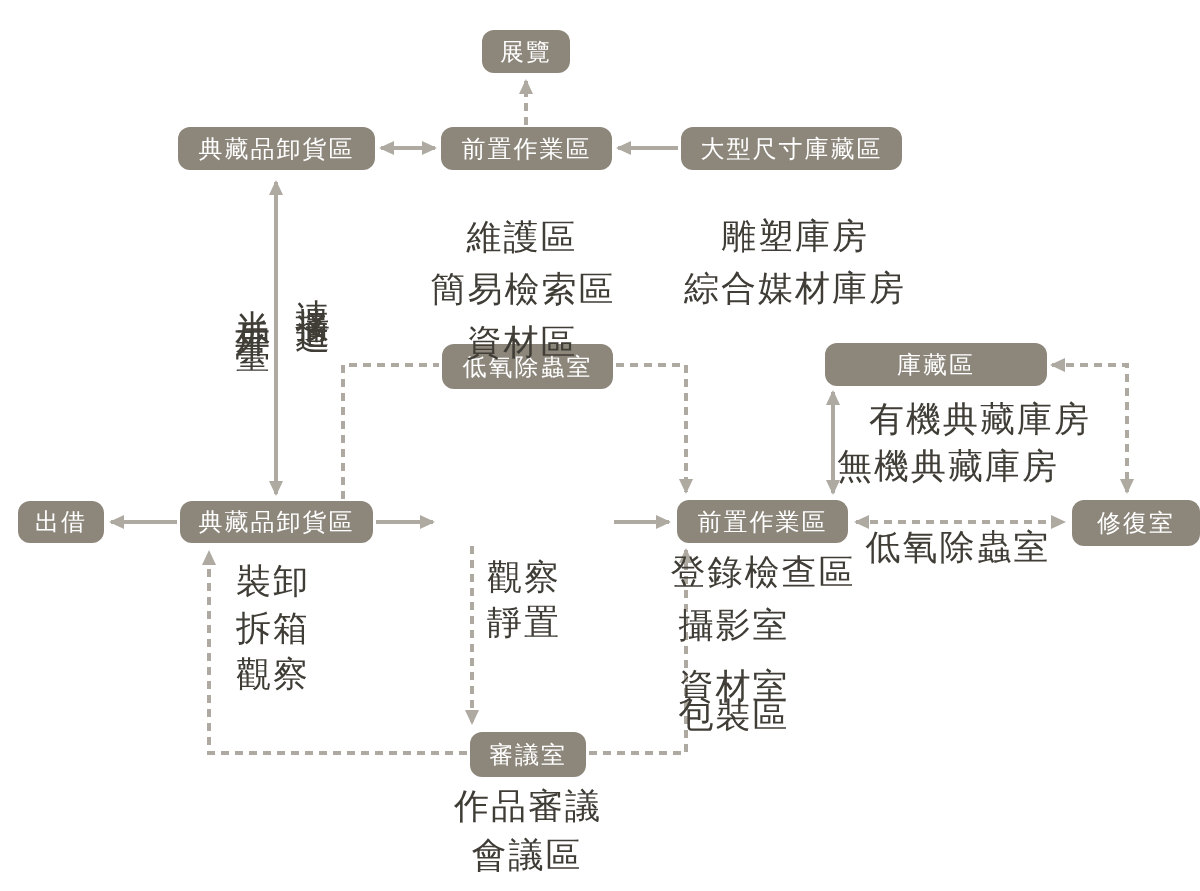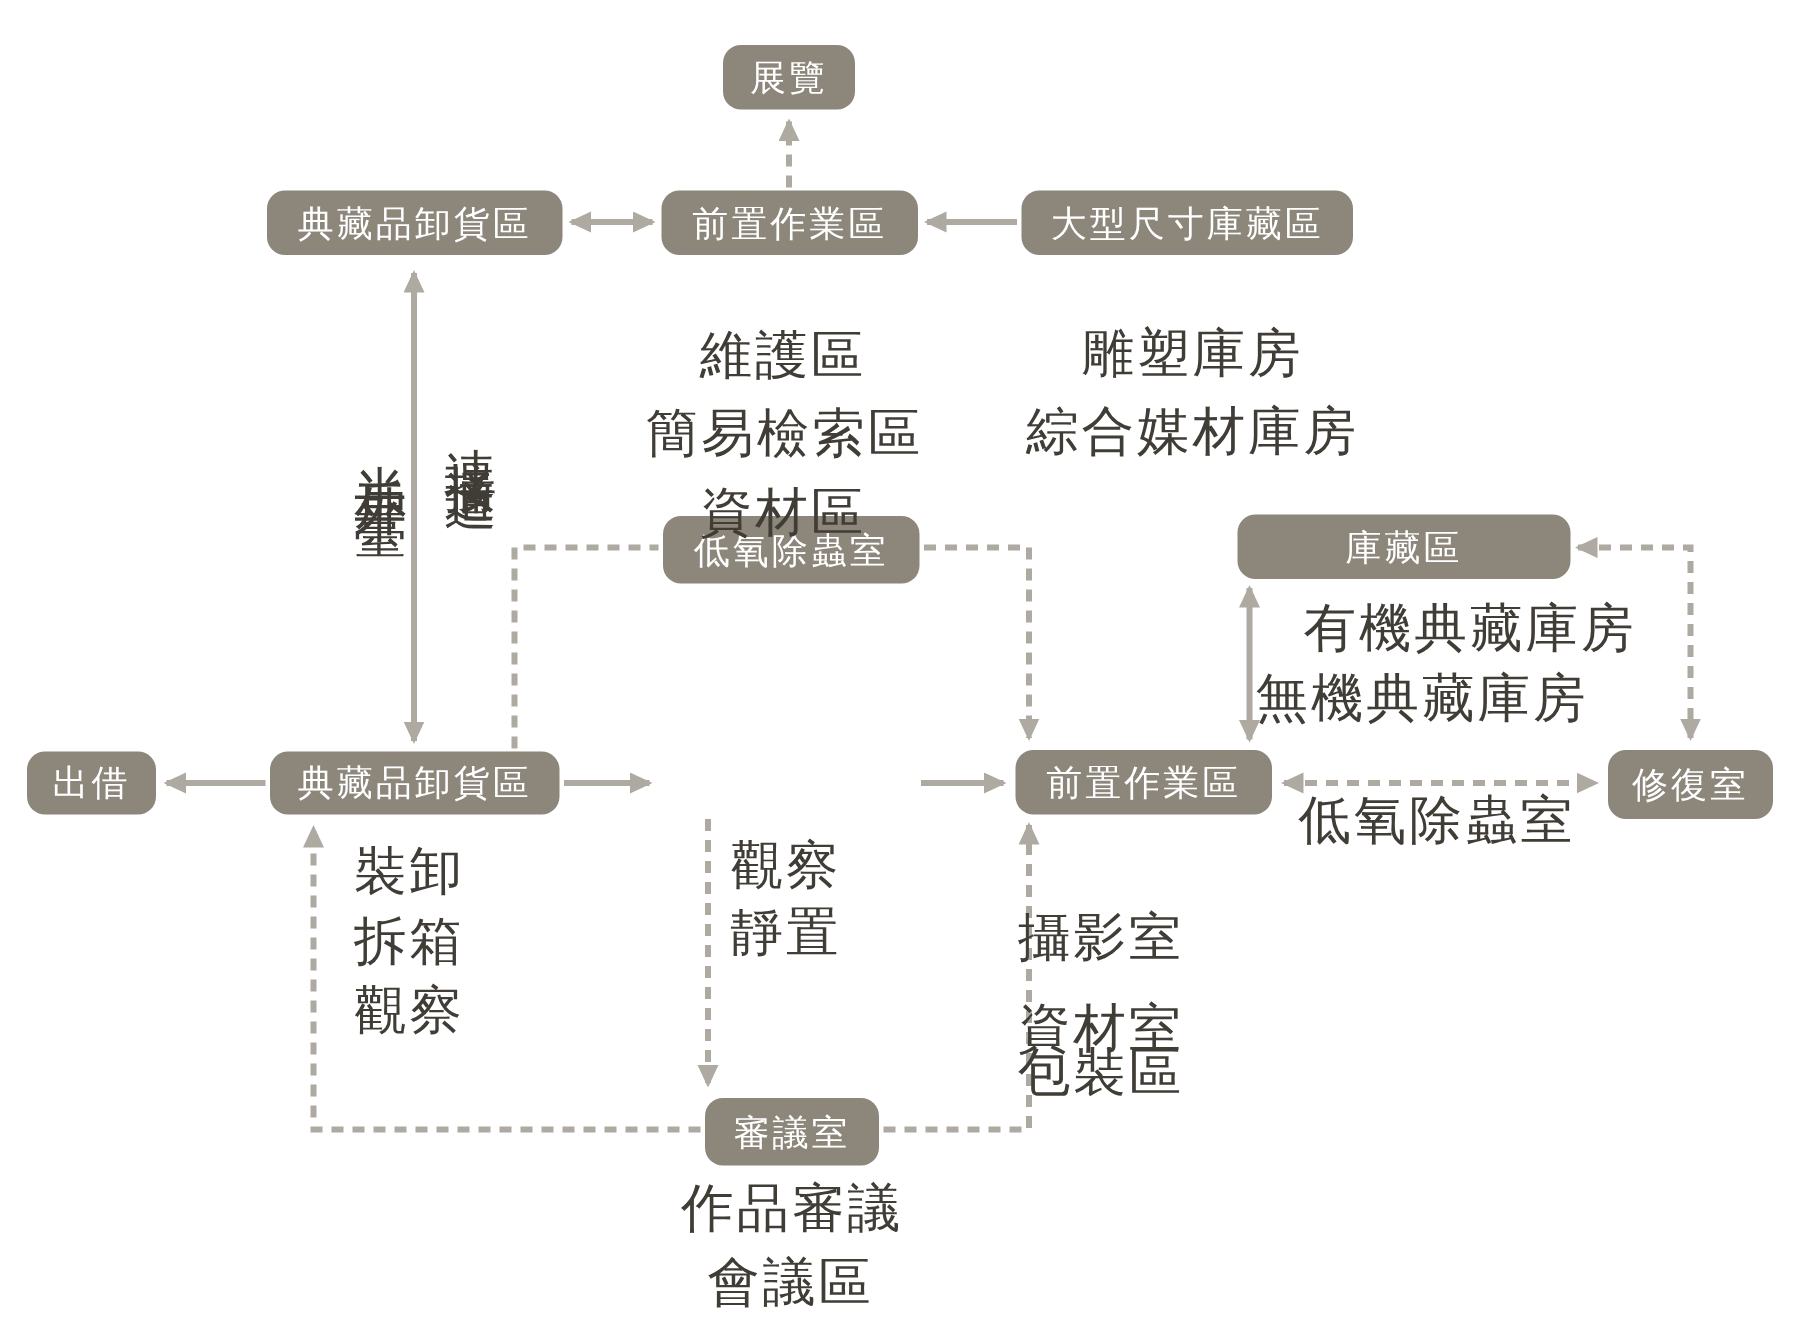--- a/index.html
+++ b/index.html
@@ -53,35 +53,36 @@
 
 <div class="node" style="left: 482px; top: 30px; width: 88px; height: 43px;">展覽</div>
     <div class="node" style="left: 178px; top: 127px; width: 197px; height: 43px;">典藏品卸貨區</div>
     <div class="node" style="left: 441px; top: 127px; width: 171px; height: 43px;">前置作業區</div>
     <div class="node" style="left: 681px; top: 127px; width: 221px; height: 43px;">大型尺寸庫藏區</div>
     <div class="node" style="left: 442px; top: 344px; width: 171px; height: 45px;">低氧除蟲室</div>
     <div class="node" style="left: 825px; top: 343px; width: 222px; height: 43px;">庫藏區</div>
     <div class="node" style="left: 18px; top: 501px; width: 86px; height: 42px;">出借</div>
     <div class="node" style="left: 180px; top: 501px; width: 193px; height: 42px;">典藏品卸貨區</div>
     <div class="node" style="left: 677px; top: 500px; width: 171px; height: 43px;">前置作業區</div>
-    <div class="node" style="left: 1072px; top: 500px; width: 110px; height: 46px; text-align: center;">修復室</div>
+    <div class="node" style="left: 1072px; top: 500px; width: 128px; height: 46px; text-align: center;">修復室</div>
     <div class="node" style="left: 470px; top: 732px; width: 116px; height: 45px;">審議室</div>
     <div class="flabel" style="left: 522px; top: 237px;">維護區</div>
     <div class="flabel" style="left: 523px; top: 289px;">簡易檢索區</div>
     <div class="flabel" style="left: 522px; top: 342px;">資材區</div>
     <div class="flabel" style="left: 795px; top: 236px;">雕塑庫房</div>
     <div class="flabel" style="left: 795px; top: 288px;">綜合媒材庫房</div>
     <div class="flabel" style="left: 980px; top: 419px;">有機典藏庫房</div>
     <div class="flabel" style="left: 948px; top: 466px;">無機典藏庫房</div>
     <div class="flabel" style="left: 958px; top: 547px;">低氧除蟲室</div>
     <div class="flabel" style="left: 273px; top: 581px;">裝卸</div>
     <div class="flabel" style="left: 273px; top: 628px;">拆箱</div>
     <div class="flabel" style="left: 273px; top: 674px;">觀察</div>
     <div class="flabel" style="left: 524px; top: 577px;">觀察</div>
     <div class="flabel" style="left: 524px; top: 622px;">靜置</div>
+    <div class="flabel" style="left: 763px; top: 572px;">登錄檢查區</div>
     <div class="flabel" style="left: 734px; top: 625px;">攝影室</div>
     <div class="flabel" style="left: 734px; top: 670px; margin-top: 16px;">資材室</div>
     <div class="flabel" style="left: 734px; top: 715px;">包裝區</div>
     <div class="flabel" style="left: 528px; top: 806px;">作品審議</div>
     <div class="flabel" style="left: 527px; top: 855px;">會議區</div>
     <div class="flabel vertical" style="left: 252px; top: 300px;">半戶外平臺</div>
     <div class="flabel vertical" style="left: 312px; top: 285px;">連接通道</div>
   </div>
 
 </body></html>

